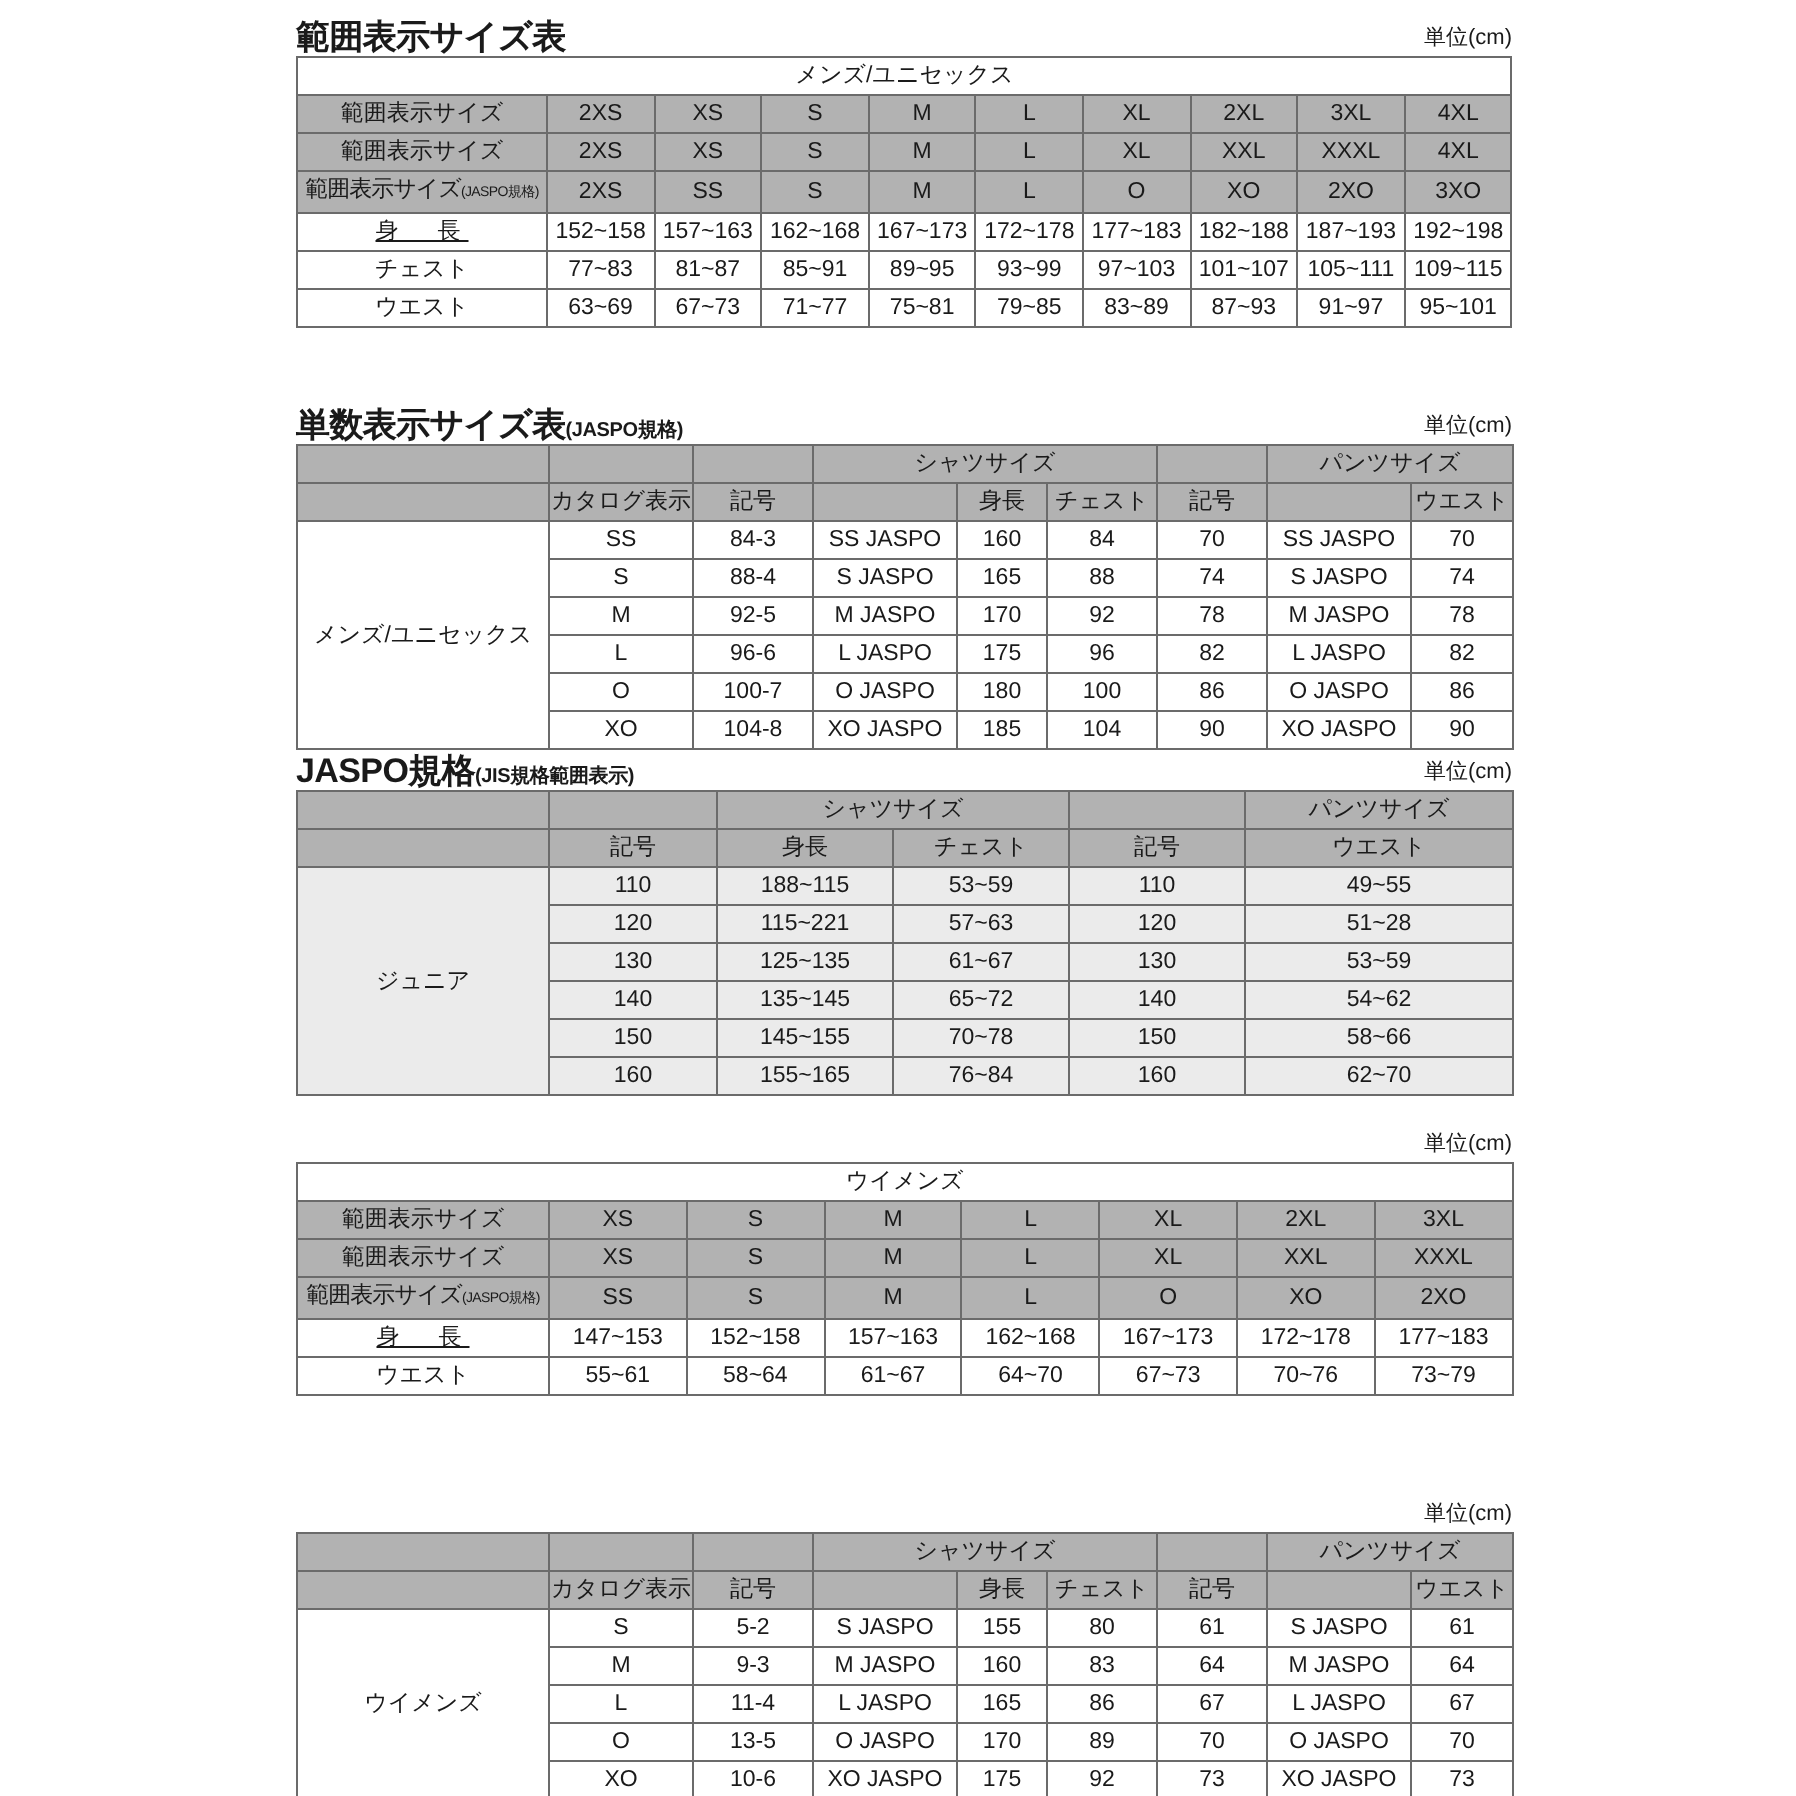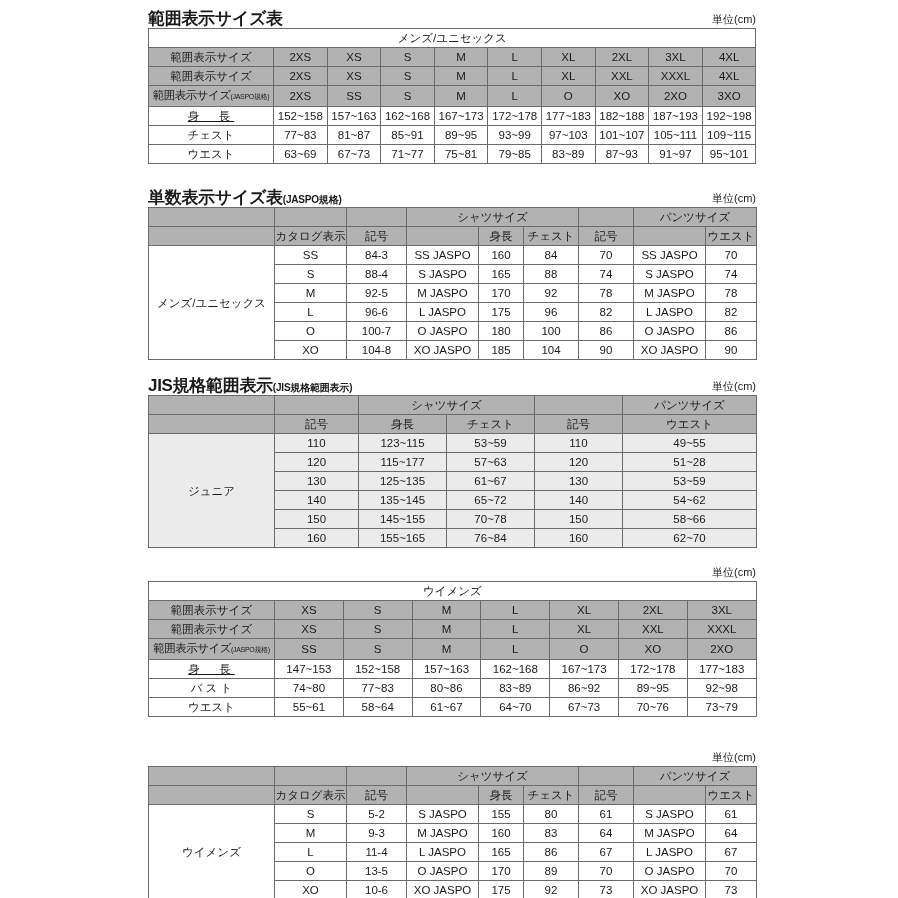--- a/index.html
+++ b/index.html
@@ -188,21 +188,21 @@
         <td>79~85</td>
         <td>83~89</td>
         <td>87~93</td>
         <td>91~97</td>
         <td>95~101</td>
       </tr>
     </tbody>
       </table>
   </div>
 
-  <div class="section" style="top:183px;">
+  <div class="section" style="top:198px;">
     <div class="title-row">
       <div class="sec-title"><span>単数表示サイズ表</span><span class="sub">(JASPO規格)</span></div>
       <div class="unit">単位(cm)</div>
     </div>
     <table class="sz">
       <colgroup>
         <col style="width:126px">
           <col style="width:72px">
           <col style="width:60px">
           <col style="width:72px">
@@ -292,21 +292,21 @@
         <td>90</td>
         <td>XO JASPO</td>
         <td class="dash-l">90</td>
       </tr>
     </tbody>
       </table>
   </div>
 
   <div class="section" style="top:371px;">
     <div class="title-row">
-      <div class="sec-title"><span>JIS規格範囲表示</span><span class="sub">(JIS規格範囲表示)</span></div>
+      <div class="sec-title"><span>JASPO規格</span><span class="sub">(JIS規格範囲表示)</span></div>
       <div class="unit">単位(cm)</div>
     </div>
     <table class="sz">
       <colgroup>
         <col style="width:126px">
           <col style="width:84px">
           <col style="width:88px">
           <col style="width:88px">
         <col style="width:88px">
           <col style="width:134px">
@@ -323,28 +323,28 @@
         <td class="hd tall"></td>
         <td class="hd tall">記号</td>
         <td class="hd tall">身長</td>
         <td class="hd tall dash-l">チェスト</td>
         <td class="hd tall">記号</td>
         <td class="hd tall">ウエスト</td>
       </tr>
       <tr>
         <td class="zeb vlabel" rowspan="6">ジュニア</td>
         <td class="zeb">110</td>
-        <td class="zeb">123~115</td>
+        <td class="zeb">188~115</td>
         <td class="zeb dash-l">53~59</td>
         <td class="zeb">110</td>
         <td class="zeb">49~55</td>
       </tr>
       <tr>
         <td class="zeb">120</td>
-        <td class="zeb">115~177</td>
+        <td class="zeb">115~221</td>
         <td class="zeb dash-l">57~63</td>
         <td class="zeb">120</td>
         <td class="zeb">51~28</td>
       </tr>
       <tr>
         <td class="zeb">130</td>
         <td class="zeb">125~135</td>
         <td class="zeb dash-l">61~67</td>
         <td class="zeb">130</td>
         <td class="zeb">53~59</td>
@@ -427,30 +427,20 @@
         <td class="lbl sp">身　長</td>
         <td>147~153</td>
         <td>152~158</td>
         <td>157~163</td>
         <td>162~168</td>
         <td>167~173</td>
         <td>172~178</td>
         <td>177~183</td>
       </tr>
       <tr>
-        <td class="lbl">バ ス ト</td>
-        <td>74~80</td>
-        <td>77~83</td>
-        <td>80~86</td>
-        <td>83~89</td>
-        <td>86~92</td>
-        <td>89~95</td>
-        <td>92~98</td>
-      </tr>
-      <tr>
         <td class="lbl">ウエスト</td>
         <td>55~61</td>
         <td>58~64</td>
         <td>61~67</td>
         <td>64~70</td>
         <td>67~73</td>
         <td>70~76</td>
         <td>73~79</td>
       </tr>
     </tbody>

